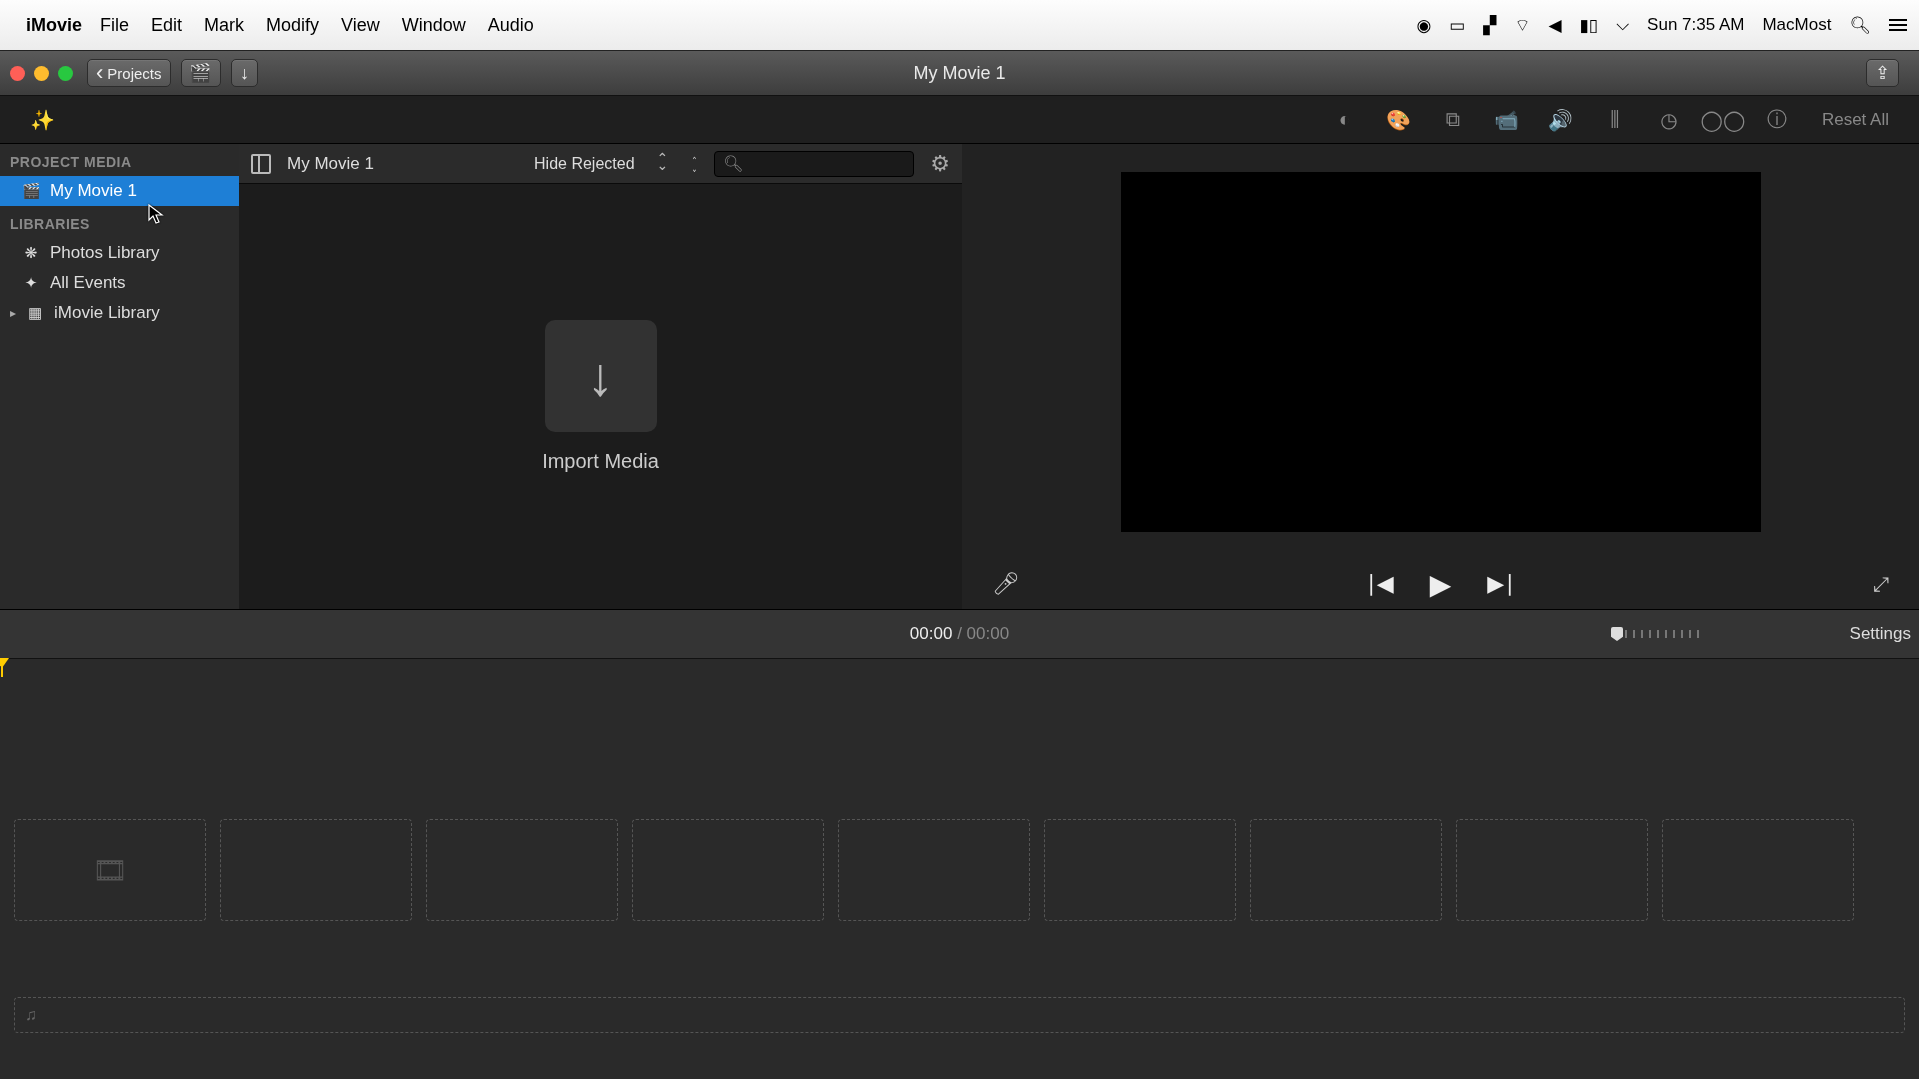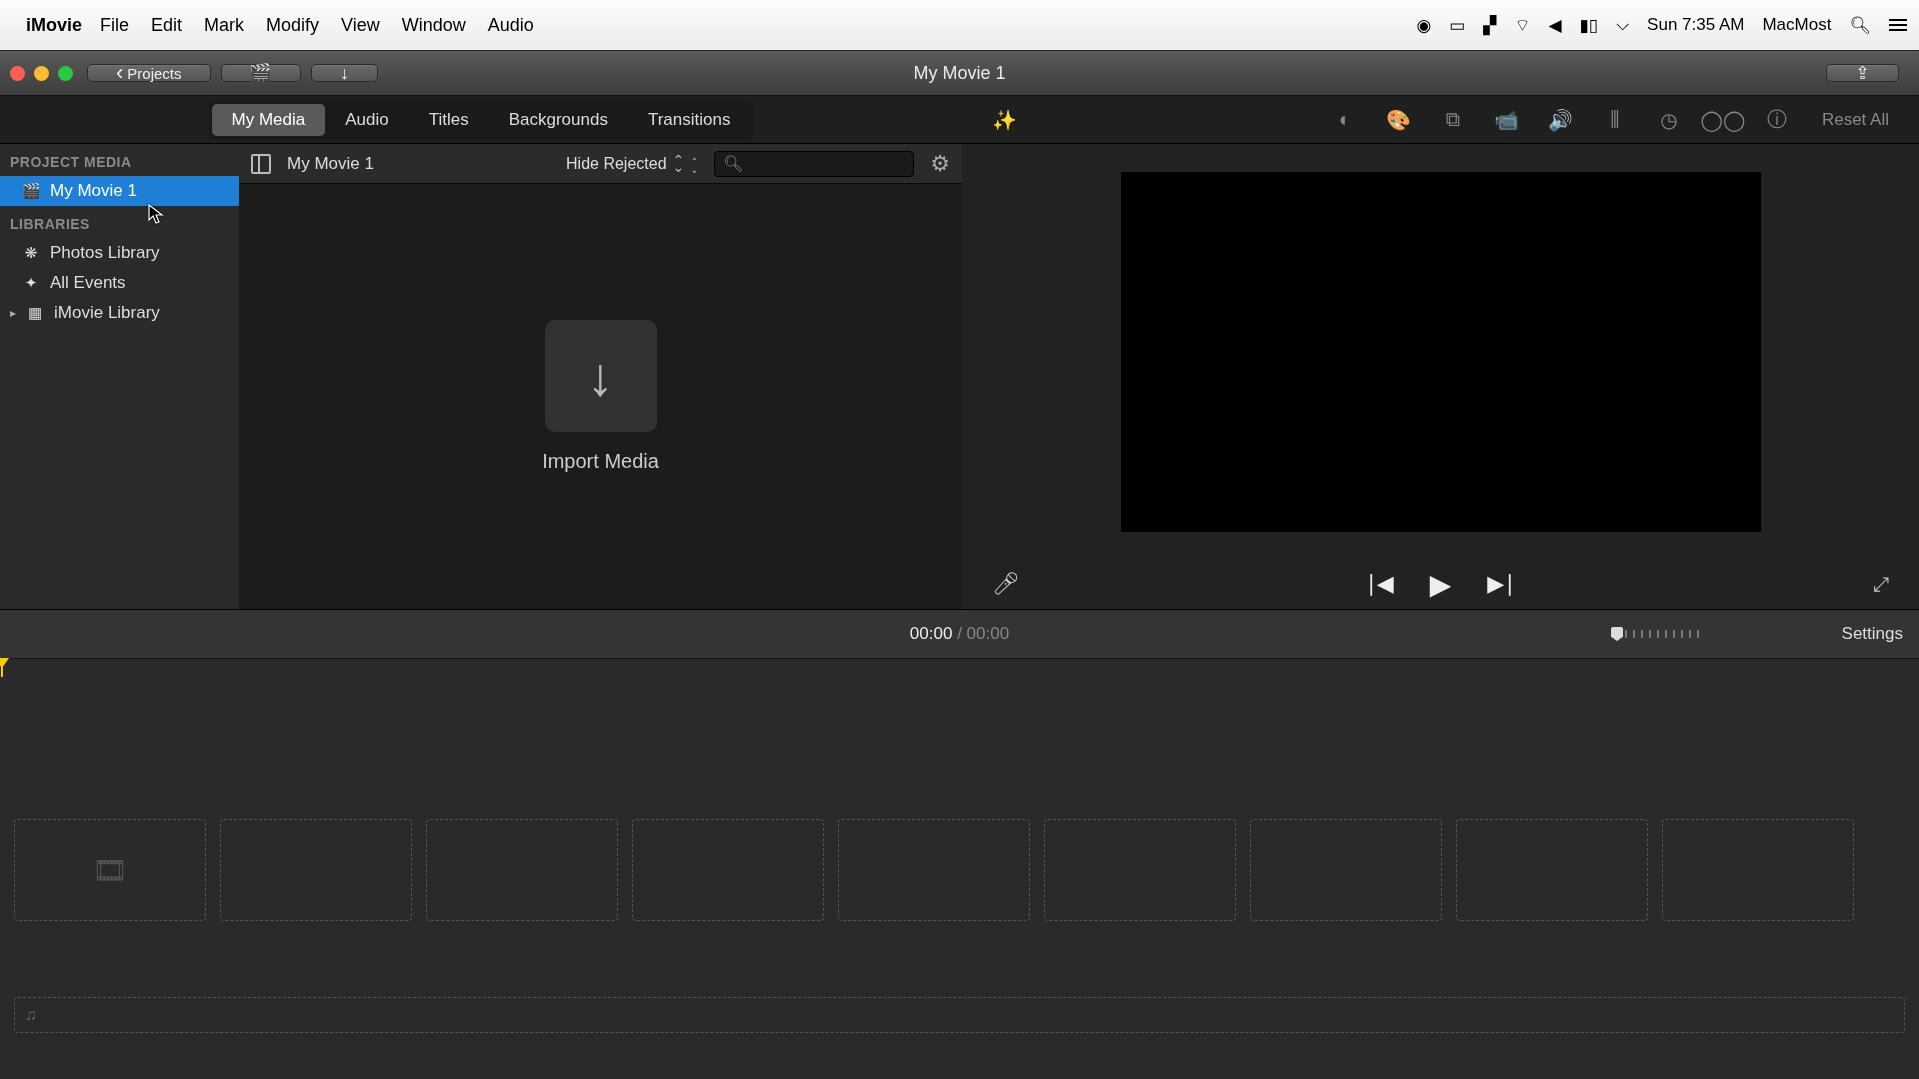--- a/index.html
+++ b/index.html
@@ -12,21 +12,21 @@
   .menubar .m { margin-right:22px; cursor:default; }
   .menubar .right { margin-left:auto; display:flex; align-items:center; gap:18px; font-size:17px; }
   .menubar .hamb { display:flex; flex-direction:column; gap:3px; }
   .menubar .hamb span{ width:18px; height:2px; background:#000; }
 
   
   .toolbar { height: 46px; background: linear-gradient(#5a5a5a,#3d3d3d); display:flex; align-items:center; padding:0 10px; border-top:1px solid #222; border-bottom:1px solid #111;}
   .traffic { display:flex; gap:9px; margin-right:14px; }
   .dot { width:15px; height:15px; border-radius:50%; }
   .dot.red{background:#ff5f57;} .dot.yellow{background:#febc2e;} .dot.green{background:#28c840;}
-  .tb-btn { background:linear-gradient(#6a6a6a,#555); border:1px solid #2c2c2c; border-radius:5px; height:18px; display:flex; align-items:center; justify-content:center; color:#eee; font-size:15px; padding:0 28px; margin-right:10px; box-shadow:inset 0 1px 0 rgba(255,255,255,.08);}
+  .tb-btn { background:linear-gradient(#6a6a6a,#555); border:1px solid #2c2c2c; border-radius:5px; height:28px; display:flex; align-items:center; justify-content:center; color:#eee; font-size:15px; padding:0 8px; margin-right:10px; box-shadow:inset 0 1px 0 rgba(255,255,255,.08);}
   .tb-btn.back::before{ content:"‹"; font-size:22px; margin-right:4px; line-height:0;}
   .tb-icon{ font-size:18px; }
   .tb-title{ position:absolute; left:50%; transform:translateX(-50%); color:#e9e9e9; font-size:18px; }
   .tb-share{ margin-left:auto; }
 
   
   .media-row{ height:48px; background:#1f1f1f; display:flex; align-items:center; border-bottom:1px solid #000;}
   .tabs-wrap{ width:962px; display:flex; justify-content:center; align-items:center; }
   .seg{ display:flex; background:#1a1a1a; border-radius:6px; padding:3px; gap:0;}
   .seg .tab{ padding:6px 20px; color:#ddd; font-size:17px; border-radius:5px; cursor:pointer;}
@@ -43,21 +43,21 @@
   .sb-item{ display:flex; align-items:center; gap:10px; padding:5px 10px 5px 22px; color:#ddd; cursor:pointer;}
   .sb-item .ic{ width:18px; text-align:center; font-size:15px;}
   .sb-item.sel{ background:#1e7fd6; color:#fff;}
   .sb-item.lib::before{content:"▸"; position:relative; left:-12px; margin-right:-12px; color:#aaa; font-size:12px;}
   .browser{ flex:0 0 723px; background:#1c1c1c; display:flex; flex-direction:column;}
   .browser-top{ height:40px; background:#2b2b2b; display:flex; align-items:center; padding:0 12px; gap:16px; border-bottom:1px solid #0a0a0a;}
   .bt-icon{ width:20px; height:20px; border:2px solid #bbb; border-radius:2px; position:relative;}
   .bt-icon::after{content:""; position:absolute; left:5px; top:0; bottom:0; width:2px; background:#bbb;}
   .bt-title{ color:#ddd; font-size:17px;}
   .bt-spacer{flex:1;}
-  .bt-filter{ color:#ddd; font-size:16px; display:flex; align-items:center; gap:6px;}
+  .bt-filter{ color:#ddd; font-size:16px; display:flex; gap:22px;}
   .bt-filter::after{content:"⌃⌄"; font-size:10px; line-height:8px; letter-spacing:-3px; display:inline-block; transform:scaleX(.7); color:#ccc; writing-mode:vertical-rl;}
   .bt-filter .chev{ font-size:14px; color:#bbb; display:flex; flex-direction:column; line-height:7px;}
   .search{ background:#1a1a1a; border:1px solid #000; border-radius:4px; height:26px; width:200px; display:flex; align-items:center; padding:0 8px; color:#888;}
   .gear{ font-size:22px; color:#aaa;}
   .browser-body{ flex:1; display:flex; align-items:center; justify-content:center;}
   .import{ display:flex; flex-direction:column; align-items:center; gap:18px; color:#ccc;}
   .import-box{ width:112px; height:112px; background:#323232; border-radius:10px; display:flex; align-items:center; justify-content:center;}
   .import-arrow{ font-size:54px; color:#bbb; font-weight:300;}
   .import-label{ font-size:20px;}
   .viewer{ flex:1; background:#222; display:flex; flex-direction:column;}
@@ -71,21 +71,21 @@
   .vc-right{ position:absolute; right:30px; font-size:20px; color:#ccc;}
 
   
   .timebar{ height:49px; background:#343434; display:flex; align-items:center; position:relative; border-bottom:1px solid #111;}
   .tb-time{ position:absolute; left:50%; transform:translateX(-50%); font-size:17px; color:#eee;}
   .tb-time .dur{ color:#888;}
   .tb-zoom{ position:absolute; right:220px; display:flex; align-items:center; gap:2px;}
   .tb-zoom .thumb{ width:12px; height:14px; background:#ddd; border-radius:2px 2px 0 0; clip-path:polygon(0 0,100% 0,100% 70%,50% 100%,0 70%);}
   .tb-zoom .ticks{ display:flex; gap:6px;}
   .tb-zoom .ticks span{ width:2px; height:8px; background:#777;}
-  .tb-settings{ position:absolute; right:16px; color:#ddd; font-size:17px;}
+  .tb-settings{ position:absolute; right:8px; color:#ddd; font-size:17px;}
 
   
   .timeline{ flex:1; background:#2a2a2a; position:relative; height:calc(1079px - 33px - 46px - 48px - 466px - 34px); }
   .playhead{ position:absolute; left:1px; top:0; width:2px; height:18px; background:#ffcc00;}
   .playhead::before{ content:""; position:absolute; top:-1px; left:-6px; width:14px; height:10px; background:#ffcc00; clip-path:polygon(0 0,100% 0,50% 100%);}
   .clips-row{ position:absolute; top:160px; left:14px; right:14px; display:flex; gap:14px;}
   .clip{ flex:0 0 192px; height:102px; border:1.5px dashed #555; border-radius:4px; display:flex; align-items:center; justify-content:center; color:#555; font-size:28px;}
   .audio-row{ position:absolute; left:14px; right:14px; top:338px; height:36px; border:1.5px dashed #555; border-radius:4px; display:flex; align-items:center; padding:0 10px; color:#666;}
   .hscroll{ position:absolute; left:50px; right:20px; bottom:6px; height:16px; background:#1c1c1c; border-radius:8px;}
   .hscroll .thumb{ position:absolute; inset:2px; background:#555; border-radius:8px;}
@@ -141,29 +141,20 @@
   <div class="tb-btn">
       <span class="tb-icon">↓</span>
     </div>
   <div class="tb-title">My Movie 1</div>
   <div class="tb-btn tb-share">
       <span class="tb-icon">⇪</span>
     </div>
 </div>
 
 <div class="media-row">
-  <div class="tabs-wrap">
-    <div class="seg">
-      <div class="tab active">My Media</div>
-      <div class="tab">Audio</div>
-      <div class="tab">Titles</div>
-      <div class="tab">Backgrounds</div>
-      <div class="tab">Transitions</div>
-    </div>
-  </div>
   <div class="adjust-area">
     <div class="adj-icon">✨</div>
     <div class="spacer"></div>
     <div class="adj-icon">◐</div>
     <div class="adj-icon">🎨</div>
     <div class="adj-icon">⧉</div>
     <div class="adj-icon">📹</div>
     <div class="adj-icon">🔊</div>
     <div class="adj-icon">⫼</div>
     <div class="adj-icon">◷</div>

